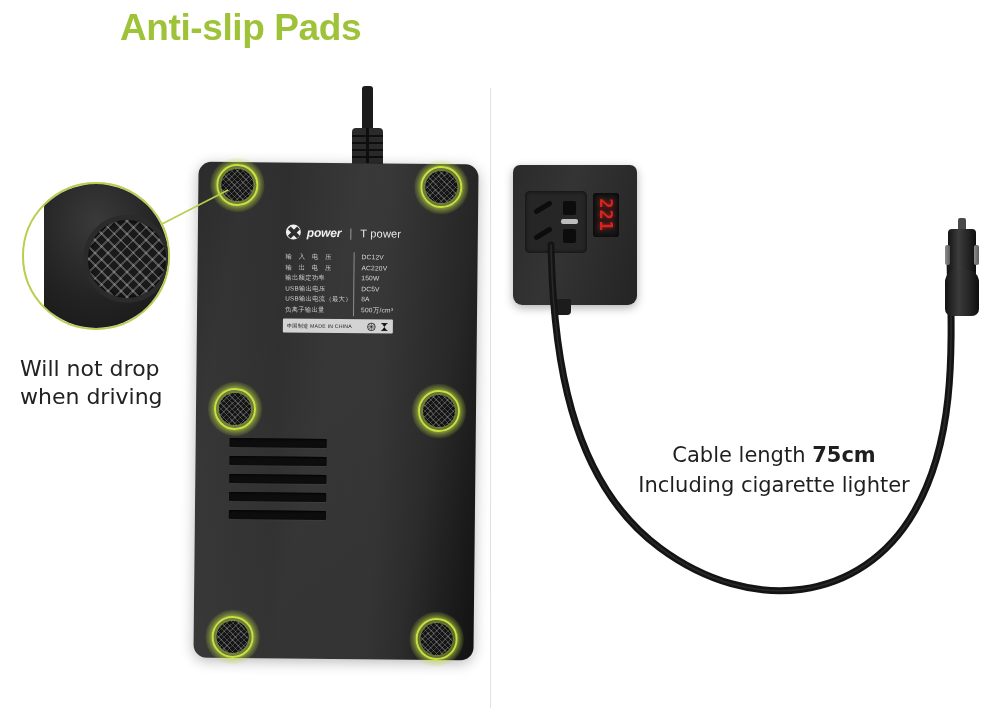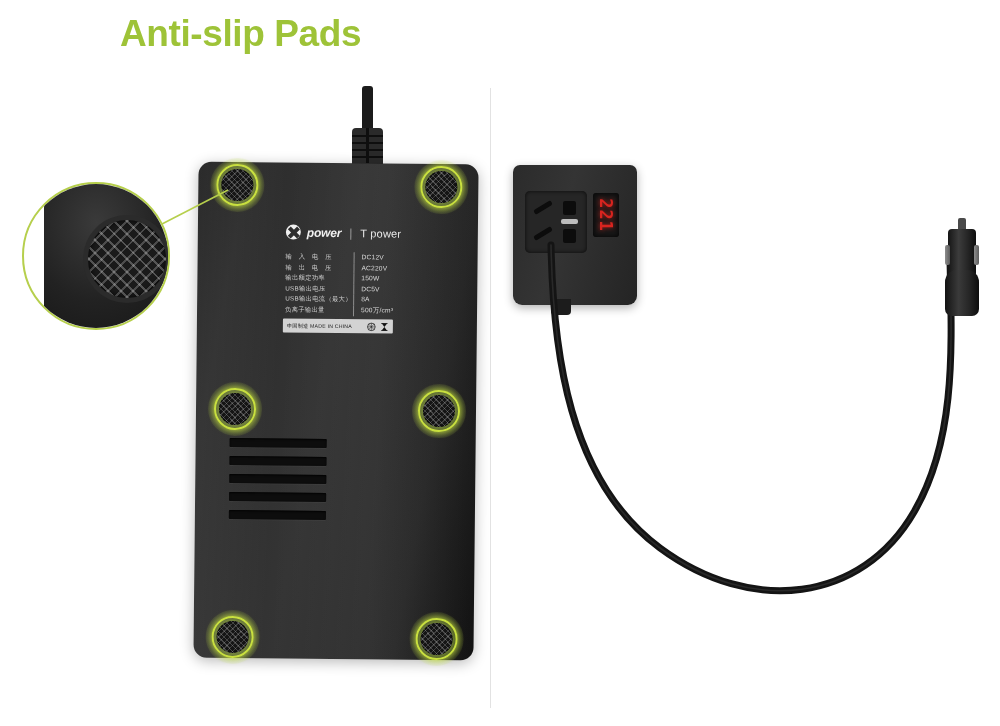--- a/index.html
+++ b/index.html
@@ -16,21 +16,21 @@
   }
 
   
   .title {
     position: absolute;
     font-weight: bold;
     color: #9ec338;
     letter-spacing: -0.4px;
     white-space: nowrap;
   }
-  #title-left  { left: 120px; top: 13px; font-size: 37px; }
+  #title-left  { left: 120px; top: 7px; font-size: 37px; }
   #title-right { left: 505px; top: 18px; font-size: 37px; }
 
   
   #divider {
     position: absolute;
     left: 490px; top: 88px;
     width: 1px; height: 620px;
     background: #e2e2e2;
   }
 
@@ -484,20 +484,24 @@
   <div id="magnifier">
     <div id="mag-ring">
       <div id="mag-pad-body">
         <div id="mag-pad-disc">
           <div class="mesh"></div>
         </div>
       </div>
     </div>
   </div>
 
+  <div id="caption-left">
+    <div>Will not drop</div>
+    <div>when driving</div>
+  </div>
 
   <div id="inverter-unit">
     <div id="socket-plate">
 
       <div class="socket-slot" style="left:8px;  top:14px; width:20px; height:5px; transform:rotate(-32deg);"></div>
       <div class="socket-slot" style="left:8px;  top:40px; width:20px; height:5px; transform:rotate(-32deg);"></div>
 
       <div class="socket-slot" style="left:38px; top:10px; width:13px; height:14px;"></div>
       <div class="socket-slot" style="left:36px; top:28px; width:17px; height:5px; background:#bdbdbd;"></div>
       <div class="socket-slot" style="left:38px; top:38px; width:13px; height:14px;"></div>
@@ -517,14 +521,20 @@
 
   <div id="plug">
     <div id="plug-tip"></div>
     <div id="plug-barrel">
       <div class="plug-clip" style="left:-3px"></div>
       <div class="plug-clip" style="right:-3px"></div>
     </div>
     <div id="plug-body"></div>
   </div>
 
+  <div id="caption-right">
+    <div>
+      <span>Cable length </span><b>75cm</b>
+    </div>
+    <div>Including cigarette lighter</div>
+  </div>
 
 </div>
 
 </body></html>

